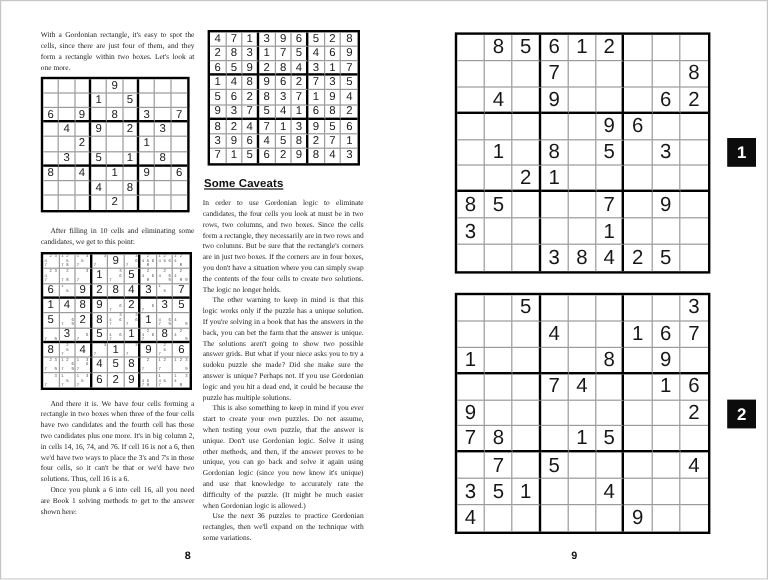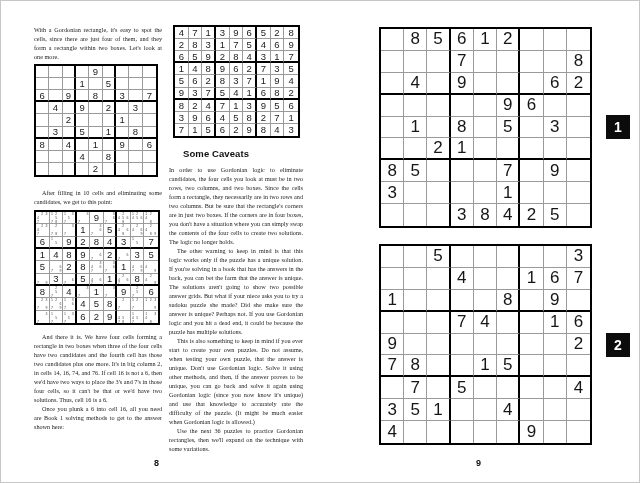--- a/index.html
+++ b/index.html
@@ -828,21 +828,21 @@
         <div class="cell he val">1</div>
         <div class="cell vb he val">5</div>
         <div class="cell he val">6</div>
         <div class="cell he val">2</div>
         <div class="cell vb he val">9</div>
         <div class="cell he val">8</div>
         <div class="cell he val">4</div>
         <div class="cell ve he val">3</div>
       </div>
 
-    <h3 class="heading" style="left:182px;top:147px;">Some Caveats</h3>
+    <h3 class="heading" style="left:169px;top:147px;text-decoration:underline;">Some Caveats</h3>
 
     <div class="absbox" style="left:168px;top:164px;width:134px;">
       <p class="txt">In order to use Gordonian logic to eliminate candidates, the four cells you look at must be in two rows, two columns, and two boxes. Since the cells form a rectangle, they necessarily are in two rows and two columns. But be sure that the rectangle's corners are in just two boxes. If the corners are in four boxes, you don't have a situation where you can simply swap the contents of the four cells to create two solutions. The logic no longer holds.</p>
       <p class="txt indent">The other warning to keep in mind is that this logic works only if the puzzle has a unique solution. If you're solving in a book that has the answers in the back, you can bet the farm that the answer is unique. The solutions aren't going to show two possible answer grids. But what if your niece asks you to try a sudoku puzzle she made? Did she make sure the answer is unique? Perhaps not. If you use Gordonian logic and you hit a dead end, it could be because the puzzle has multiple solutions.</p>
       <p class="txt indent">This is also something to keep in mind if you ever start to create your own puzzles. Do not assume, when testing your own puzzle, that the answer is unique. Don't use Gordonian logic. Solve it using other methods, and then, if the answer proves to be unique, you can go back and solve it again using Gordonian logic (since you now know it's unique) and use that knowledge to accurately rate the difficulty of the puzzle. (It might be much easier when Gordonian logic is allowed.)</p>
       <p class="txt indent">Use the next 36 puzzles to practice Gordonian rectangles, then we'll expand on the technique with some variations.</p>
     </div>
 
     <div class="pagenum" style="left:153px;">8</div>
   </div>

